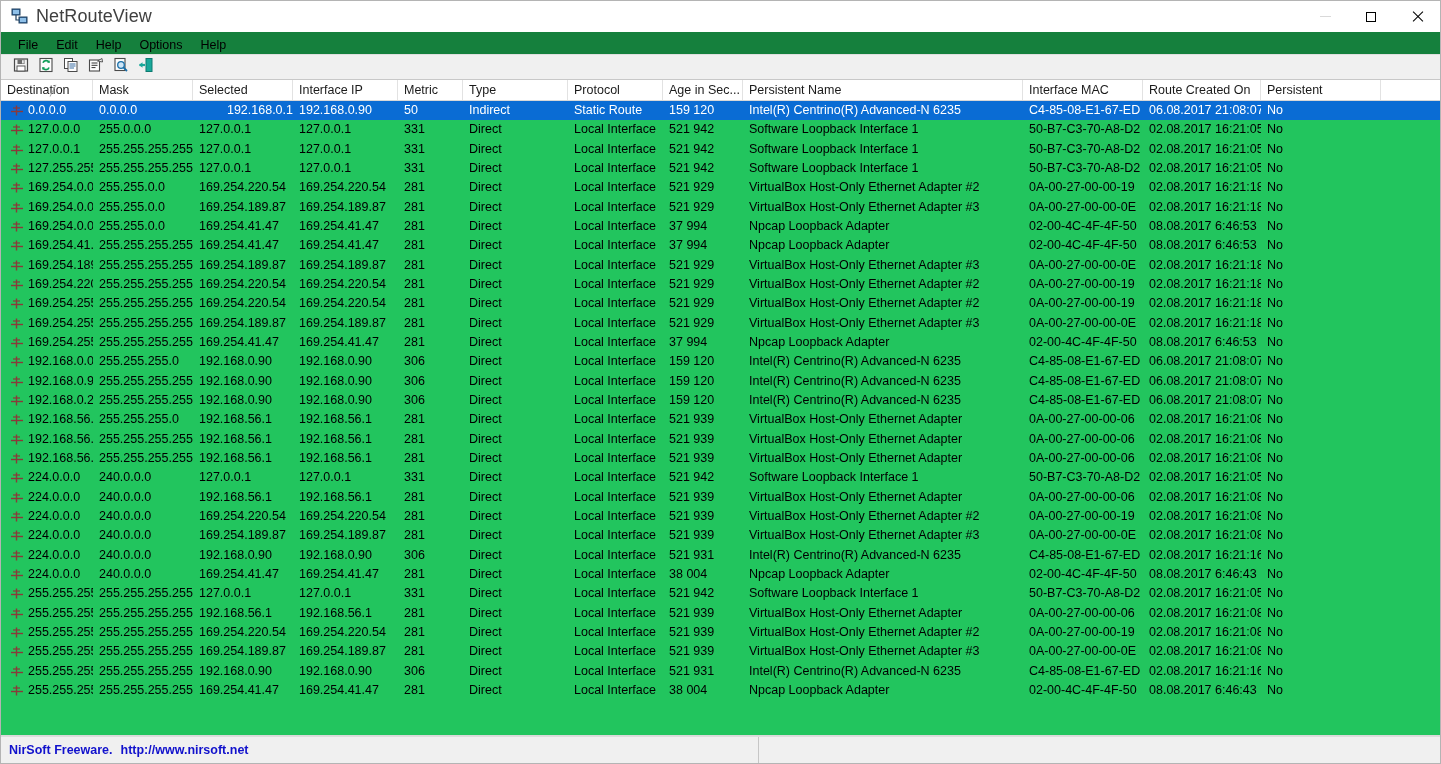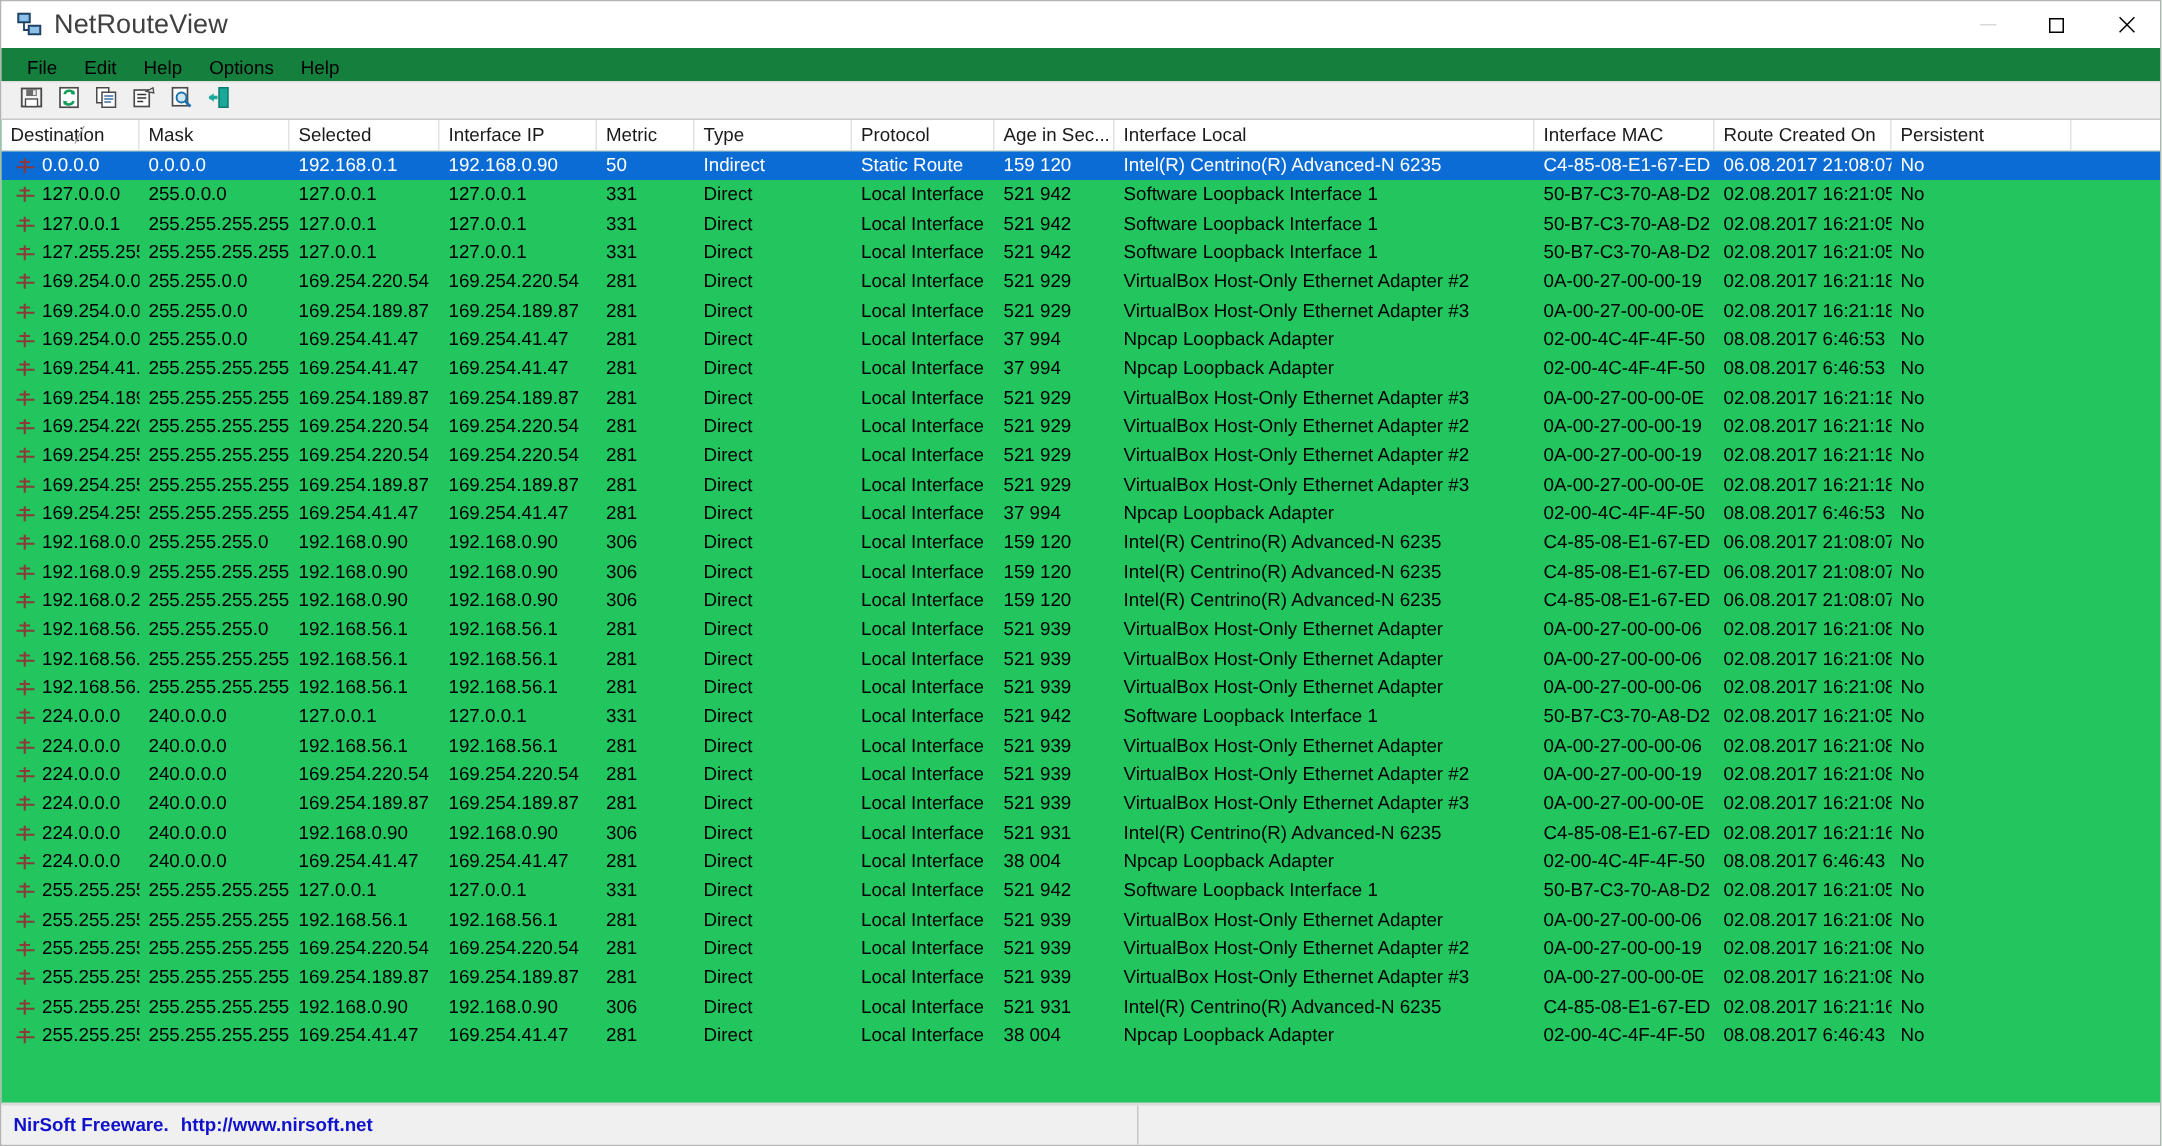--- a/index.html
+++ b/index.html
@@ -252,21 +252,21 @@
         <div class="hcell" style="width: 105px;">
           <span>Type</span>
         </div>
         <div class="hcell" style="width: 95px;">
           <span>Protocol</span>
         </div>
         <div class="hcell" style="width: 80px;">
           <span>Age in Sec...</span>
         </div>
         <div class="hcell" style="width: 280px;">
-          <span>Interface Local</span>
+          <span>Persistent Name</span>
         </div>
         <div class="hcell" style="width: 120px;">
           <span>Interface MAC</span>
         </div>
         <div class="hcell" style="width: 118px;">
           <span>Route Created On</span>
         </div>
         <div class="hcell" style="width: 120px;">
           <span>Persistent</span>
         </div>
@@ -275,21 +275,21 @@
         <div class="lv-row selected">
           <div class="lv-cell first" style="width: 92px;">
             <span class="route-icon"><svg width="14" height="13" viewBox="0 0 14 13">
                 <line x1="1" y1="7.5" x2="13" y2="7.5" stroke="#8a3a3a" stroke-width="1.4"></line>
                 <line x1="6.5" y1="1.5" x2="6.5" y2="11.5" stroke="#8a3a3a" stroke-width="1.4"></line>
                 <line x1="3" y1="4" x2="10" y2="4" stroke="#8a3a3a" stroke-width="1.2"></line>
               </svg></span>
             <span>0.0.0.0</span>
           </div>
           <div class="lv-cell" style="width: 100px;">0.0.0.0</div>
-          <div class="lv-cell" style="width: 100px;">192.168.0.1</div>
+          <div class="lv-cell" style="width: 100px; text-align: right;">192.168.0.1</div>
           <div class="lv-cell" style="width: 105px;">192.168.0.90</div>
           <div class="lv-cell" style="width: 65px;">50</div>
           <div class="lv-cell" style="width: 105px;">Indirect</div>
           <div class="lv-cell" style="width: 95px;">Static Route</div>
           <div class="lv-cell" style="width: 80px;">159 120</div>
           <div class="lv-cell" style="width: 280px;">Intel(R) Centrino(R) Advanced-N 6235</div>
           <div class="lv-cell" style="width: 120px;">C4-85-08-E1-67-ED</div>
           <div class="lv-cell" style="width: 118px;">06.08.2017 21:08:07</div>
           <div class="lv-cell" style="width: 120px;">No</div>
         </div>

